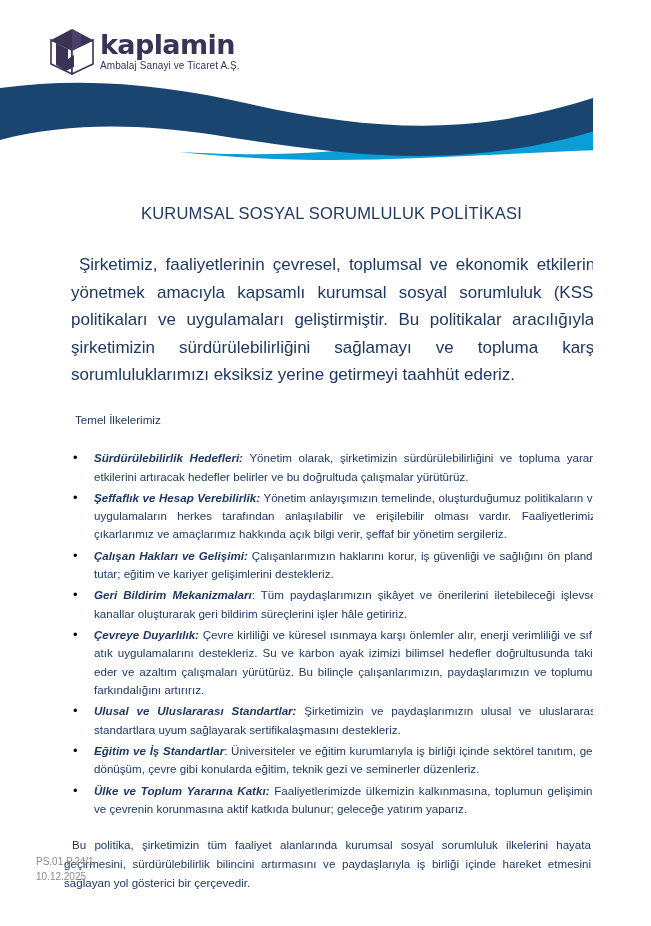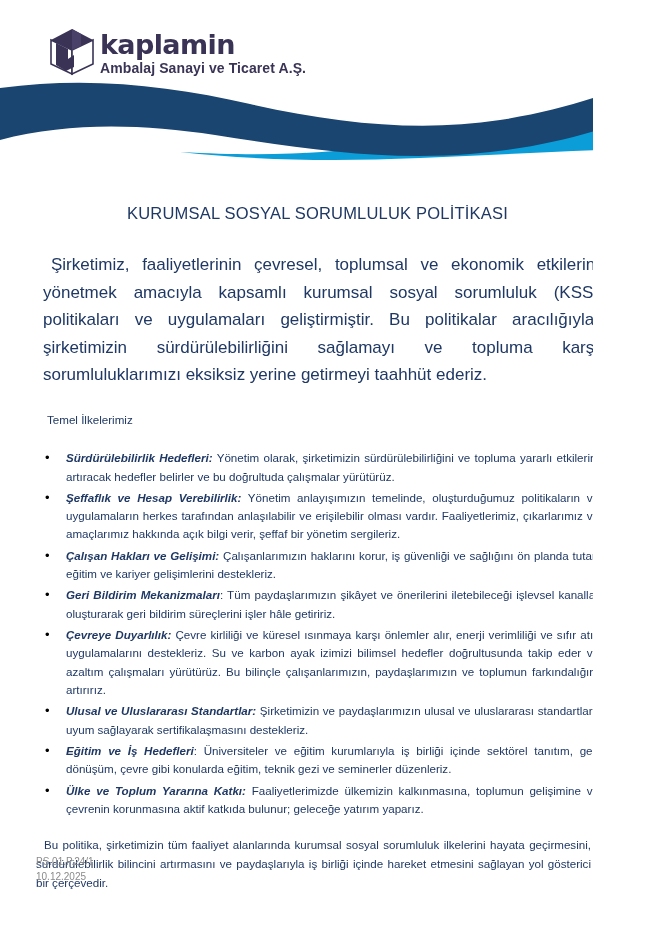--- a/index.html
+++ b/index.html
@@ -53,35 +53,35 @@
   .logo-wordmark {
     font-family: "DejaVu Sans", sans-serif;
     font-size: 27px;
     font-weight: bold;
     letter-spacing: -0.6px;
     color: #3a3356;
     line-height: 1;
   }
   .logo-tagline {
     font-family: "Liberation Sans", sans-serif;
-    font-size: 14px;
-    font-weight: bold;
+    font-size: 10px;
+    font-weight: normal;
     color: #3a3356;
     letter-spacing: 0.1px;
     margin-top: 3px;
     line-height: 1;
   }
 
   
   .content {
     position: absolute;
     left: 0;
     top: 180px;
     width: 651px;
-    padding: 0 52px 0 36px;
+    padding: 0 52px 0 64px;
     box-sizing: border-box;
   }
   .doc-title {
     text-align: center;
     font-family: "Liberation Sans", sans-serif;
     font-size: 16.5px;
     color: #1f3864;
     letter-spacing: 0.2px;
     margin: 24px 0 0 0;
     font-weight: normal;
@@ -217,21 +217,21 @@
       <li>
         <span class="principle-term">Geri Bildirim Mekanizmaları</span><span>: Tüm paydaşlarımızın şikâyet ve önerilerini iletebileceği işlevsel kanallar oluşturarak geri bildirim süreçlerini işler hâle getiririz.</span>
       </li>
       <li>
         <span class="principle-term">Çevreye Duyarlılık:</span><span> Çevre kirliliği ve küresel ısınmaya karşı önlemler alır, enerji verimliliği ve sıfır atık uygulamalarını destekleriz. Su ve karbon ayak izimizi bilimsel hedefler doğrultusunda takip eder ve azaltım çalışmaları yürütürüz. Bu bilinçle çalışanlarımızın, paydaşlarımızın ve toplumun farkındalığını artırırız.</span>
       </li>
       <li>
         <span class="principle-term">Ulusal ve Uluslararası Standartlar:</span><span> Şirketimizin ve paydaşlarımızın ulusal ve uluslararası standartlara uyum sağlayarak sertifikalaşmasını destekleriz.</span>
       </li>
       <li>
-        <span class="principle-term">Eğitim ve İş Hedefleri</span><span>: Üniversiteler ve eğitim kurumlarıyla iş birliği içinde sektörel tanıtım, geri dönüşüm, çevre gibi konularda eğitim, teknik gezi ve seminerler düzenleriz.</span>
+        <span class="principle-term">Eğitim ve İş Standartlar</span><span>: Üniversiteler ve eğitim kurumlarıyla iş birliği içinde sektörel tanıtım, geri dönüşüm, çevre gibi konularda eğitim, teknik gezi ve seminerler düzenleriz.</span>
       </li>
       <li>
         <span class="principle-term">Ülke ve Toplum Yararına Katkı:</span><span> Faaliyetlerimizde ülkemizin kalkınmasına, toplumun gelişimine ve çevrenin korunmasına aktif katkıda bulunur; geleceğe yatırım yaparız.</span>
       </li>
     </ul>
 
     <p class="closing-para">Bu politika, şirketimizin tüm faaliyet alanlarında kurumsal sosyal sorumluluk ilkelerini hayata geçirmesini, sürdürülebilirlik bilincini artırmasını ve paydaşlarıyla iş birliği içinde hareket etmesini sağlayan yol gösterici bir çerçevedir.</p>
   </div>
 
   <div class="footer">

